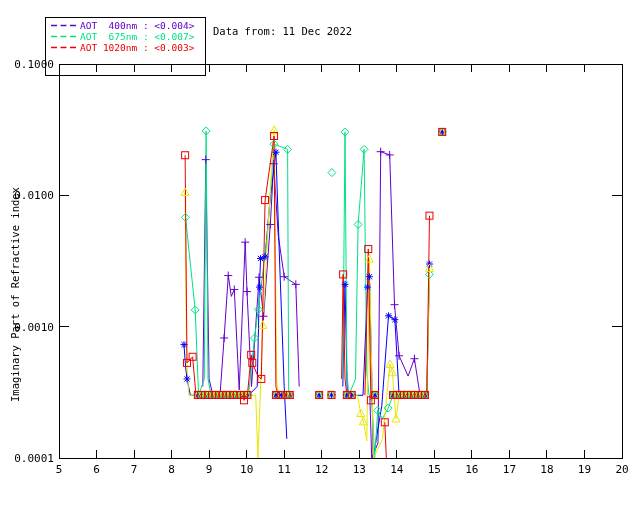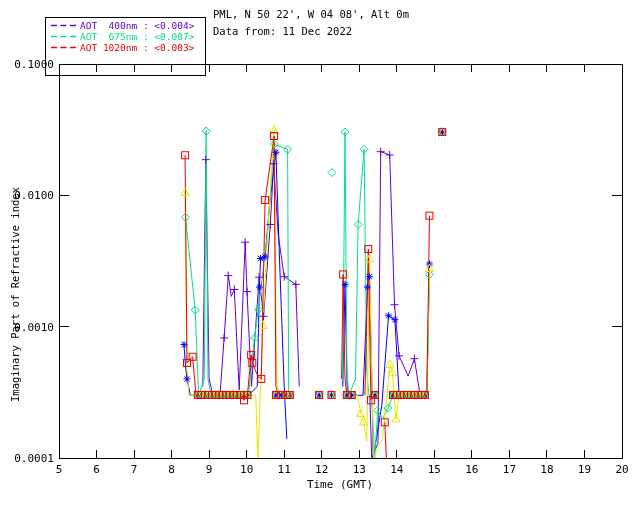--- a/index.html
+++ b/index.html
@@ -45,21 +45,20 @@
       <div class="legend-row">
         <span class="legend-dash">
           <svg width="30" height="11" viewBox="0 0 30 11">
             <line x1="1" y1="5.5" x2="29" y2="5.5" stroke="#ee0000" stroke-width="1.5" stroke-dasharray="6,3.5"></line>
           </svg>
         </span>
         <span class="legend-text" style="color: rgb(238, 0, 0); text-align: right;">AOT 1020nm : &lt;0.003&gt;</span>
       </div>
     </div>
 
-  <div class="hdr hdr1">PML, N 50 22', W 04 08', Alt 0m</div>
   <div class="hdr hdr2">Data from: 11 Dec 2022</div>
 
   <svg id="plot" width="640" height="512" viewBox="0 0 640 512">
       <rect x="59" y="64" width="563" height="394" fill="none" stroke="#000" stroke-width="1" shape-rendering="crispEdges"></rect>
       <line x1="59" y1="458" x2="59" y2="450" stroke="#000" shape-rendering="crispEdges"></line>
       <line x1="59" y1="64" x2="59" y2="72" stroke="#000" shape-rendering="crispEdges"></line>
       <text x="59" y="473" text-anchor="middle" font-size="11px" fill="#000">5</text>
       <line x1="96.53333333333333" y1="458" x2="96.53333333333333" y2="450" stroke="#000" shape-rendering="crispEdges"></line>
       <line x1="96.53333333333333" y1="64" x2="96.53333333333333" y2="72" stroke="#000" shape-rendering="crispEdges"></line>
       <text x="96.53333333333333" y="473" text-anchor="middle" font-size="11px" fill="#000">6</text>
@@ -370,15 +369,14 @@
       <rect stroke="#ee0000" fill="none" stroke-width="1" x="261.558" y="196.58919867528374" width="7" height="7"></rect>
       <rect stroke="#ee0000" fill="none" stroke-width="1" x="270.56600000000003" y="132.4987148011432" width="7" height="7"></rect>
       <rect stroke="#ee0000" fill="none" stroke-width="1" x="339.6273333333333" y="270.90387886107237" width="7" height="7"></rect>
       <rect stroke="#ee0000" fill="none" stroke-width="1" x="364.77466666666663" y="245.54018161051977" width="7" height="7"></rect>
       <rect stroke="#ee0000" fill="none" stroke-width="1" x="367.40200000000004" y="396.80097287695884" width="7" height="7"></rect>
       <rect stroke="#ee0000" fill="none" stroke-width="1" x="381.28933333333333" y="418.79813567487315" width="7" height="7"></rect>
       <rect stroke="#ee0000" fill="none" stroke-width="1" x="425.95399999999995" y="212.17712407812758" width="7" height="7"></rect>
       <rect stroke="#ee0000" fill="none" stroke-width="1" x="438.7153333333334" y="128.41593601938365" width="7" height="7"></rect>
     </svg>
 
-  <div class="xtitle">Time (GMT)</div>
   <div class="ytitle">Imaginary Part of Refractive index</div>
 </div>
 
 </body></html>

